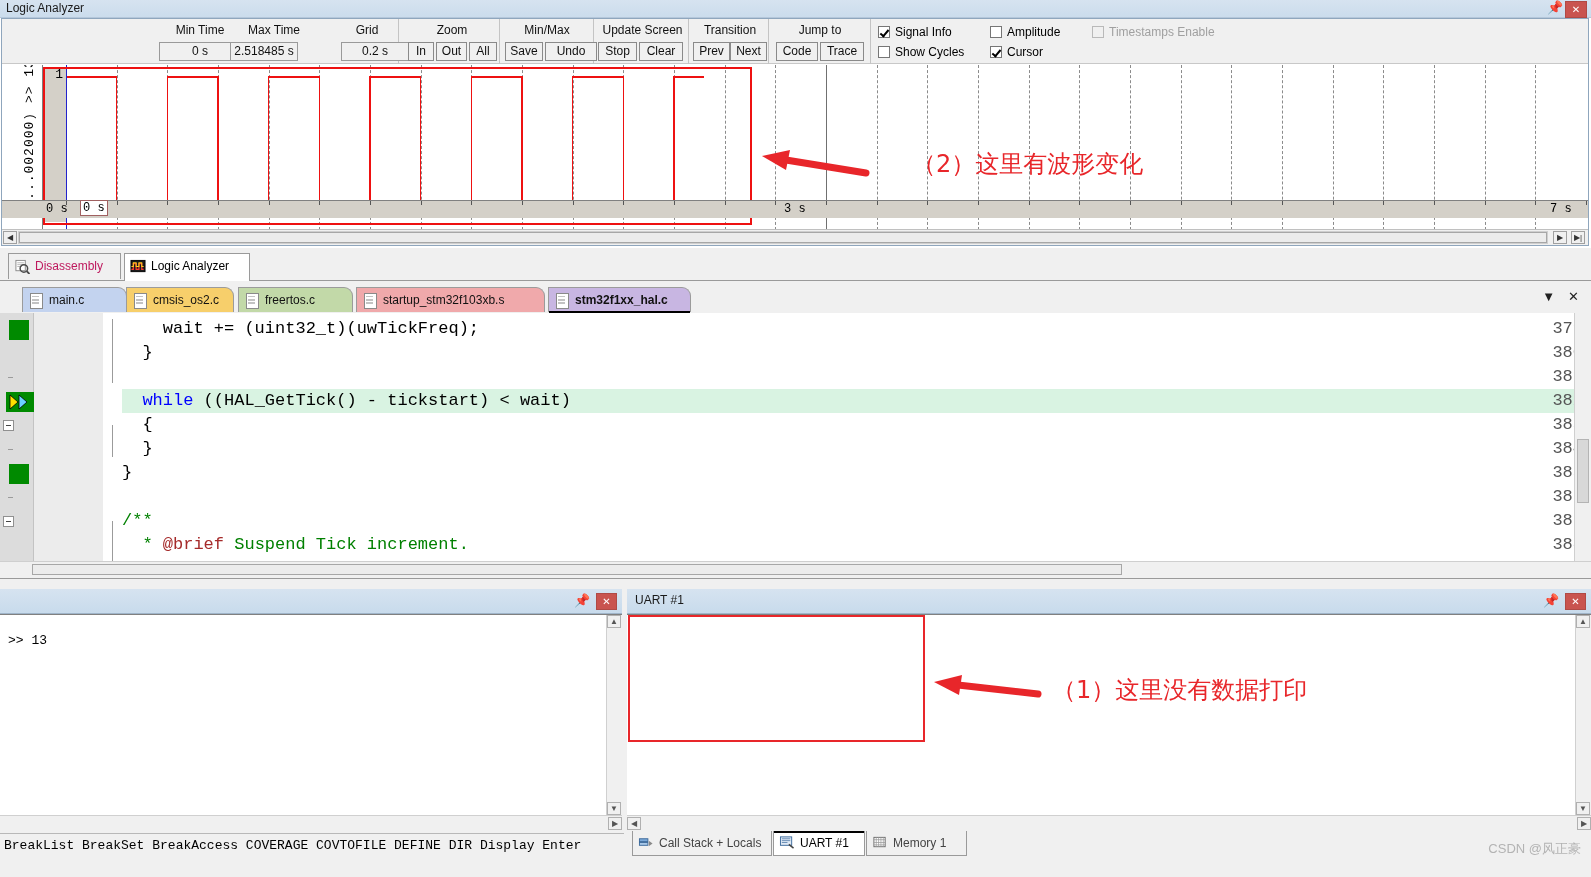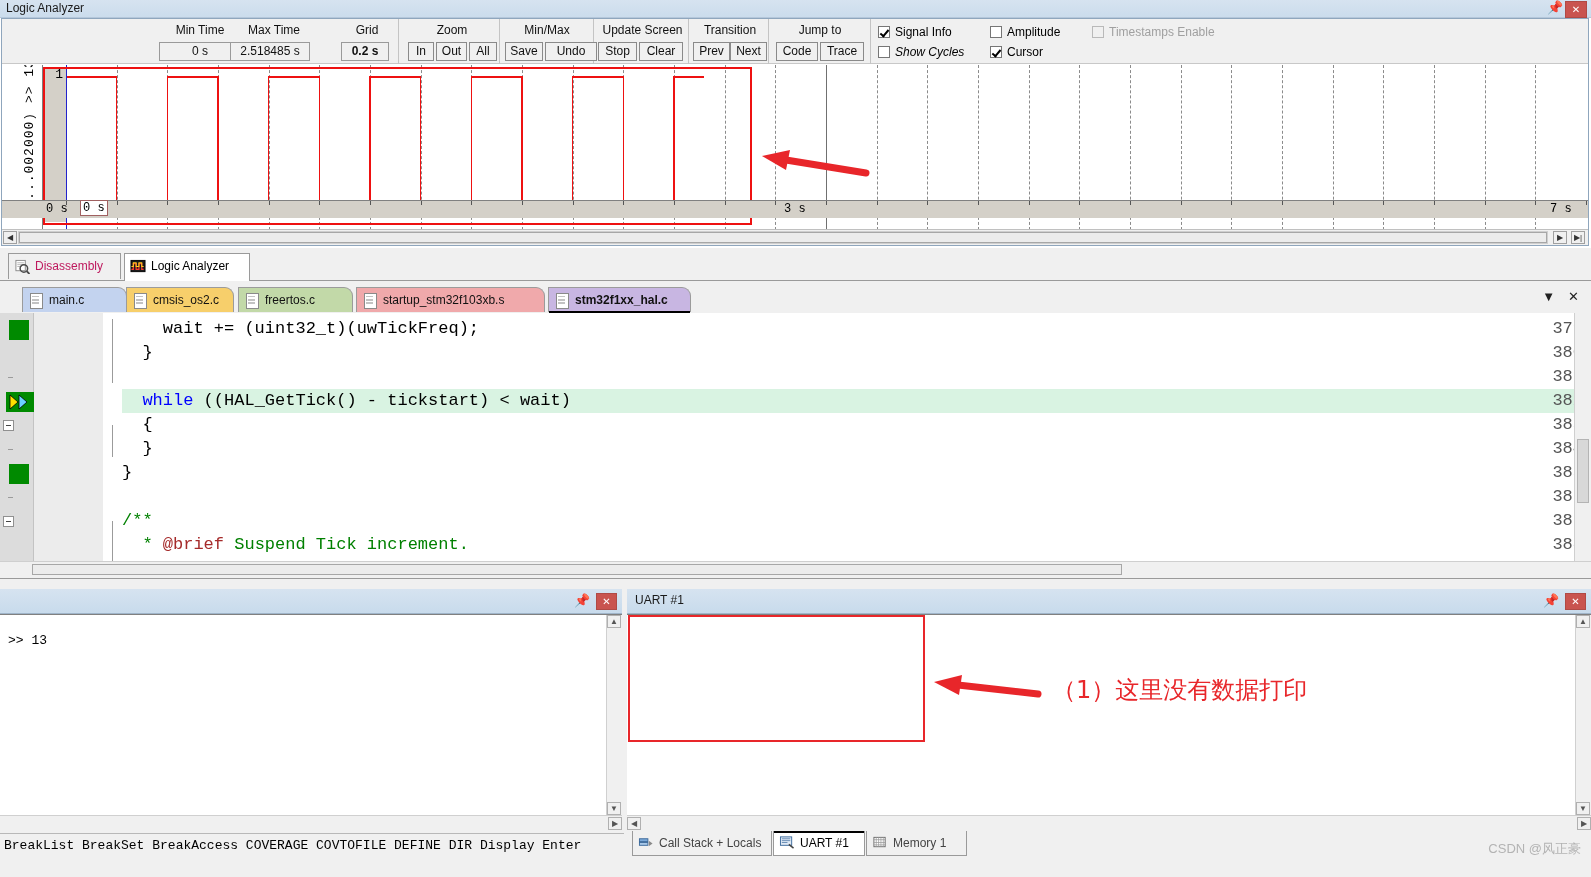--- a/index.html
+++ b/index.html
@@ -189,26 +189,26 @@
       <div class="la-toolbar">
 
 
         <div class="tb-group nobdr" style="left:155px;width:86px;">
           <div class="lab" style="left:0;top:4px;width:86px;">Min Time</div>
           <div class="fld" style="left:2px;top:23px;width:82px;">0 s</div>
         </div>
 
         <div class="tb-group nobdr" style="left:226px;width:92px;">
           <div class="lab" style="left:0;top:4px;width:92px;">Max Time</div>
-          <div class="fld" style="left:2px;top:23px;width:80px;">2.518485 s</div>
+          <div class="fld" style="left:2px;top:23px;width:68px;">2.518485 s</div>
         </div>
 
         <div class="tb-group" style="left:337px;width:60px;">
           <div class="lab" style="left:0;top:4px;width:56px;">Grid</div>
-          <div class="fld" style="left:2px;top:23px;width:48px;font-weight:bold;">0.2 s</div>
+          <div class="fld" style="left:2px;top:23px;width:68px;">0.2 s</div>
         </div>
 
         <div class="tb-group" style="left:404px;width:94px;">
           <div class="lab" style="left:0;top:4px;width:92px;">Zoom</div>
           <div class="btn" style="left:2px;top:23px;width:26px;">In</div>
           <div class="btn" style="left:30px;top:23px;width:31px;">Out</div>
           <div class="btn" style="left:63px;top:23px;width:28px;">All</div>
         </div>
 
         <div class="tb-group" style="left:500px;width:92px;">
@@ -231,21 +231,21 @@
 
         <div class="tb-group" style="left:769px;width:100px;">
           <div class="lab" style="left:0;top:4px;width:98px;">Jump to</div>
           <div class="btn" style="left:5px;top:23px;width:42px;">Code</div>
           <div class="btn" style="left:49px;top:23px;width:44px;">Trace</div>
         </div>
 
         <div class="cb-row" style="left:876px;top:6px;">
           <span class="cbx on"></span><span class="cb-lbl">Signal Info</span>
         </div>
-        <div class="cb-row" style="left:876px;top:26px;font-style:italic;">
+        <div class="cb-row" style="left:876px;top:26px;">
           <span class="cbx"></span><span class="cb-lbl">Show Cycles</span>
         </div>
         <div class="cb-row" style="left:988px;top:6px;">
           <span class="cbx"></span><span class="cb-lbl">Amplitude</span>
         </div>
         <div class="cb-row" style="left:988px;top:26px;">
           <span class="cbx on"></span><span class="cb-lbl">Cursor</span>
         </div>
         <div class="cb-row" style="left:1090px;top:6px;">
           <span class="cbx dis"></span><span class="cb-lbl dis">Timestamps Enable</span>
@@ -513,20 +513,21 @@
 
   <div class="status-bar">
     <div class="status-text">BreakList BreakSet BreakAccess COVERAGE COVTOFILE DEFINE DIR Display Enter</div>
   </div>
   <div class="watermark">CSDN @风正豪</div>
 
   <svg class="anno-arrow" style="left:760px;top:148px;" width="110" height="30">
     <path d="M106 25 L26 12" stroke="#e8262a" stroke-width="7" stroke-linecap="round"></path>
     <path d="M2 8 L30 2 L26 22 Z" fill="#e8262a"></path>
   </svg>
+  <div class="anno-text" style="left:912px;top:148px;">（2）这里有波形变化</div>
 
   <div class="anno-box" style="left:628px;top:615px;width:297px;height:127px;"></div>
   <svg class="anno-arrow" style="left:932px;top:672px;" width="110" height="30">
     <path d="M106 22 L26 13" stroke="#e8262a" stroke-width="7" stroke-linecap="round"></path>
     <path d="M2 10 L30 3 L27 23 Z" fill="#e8262a"></path>
   </svg>
   <div class="anno-text" style="left:1052px;top:674px;">（1）这里没有数据打印</div>
 
 </div>
 

